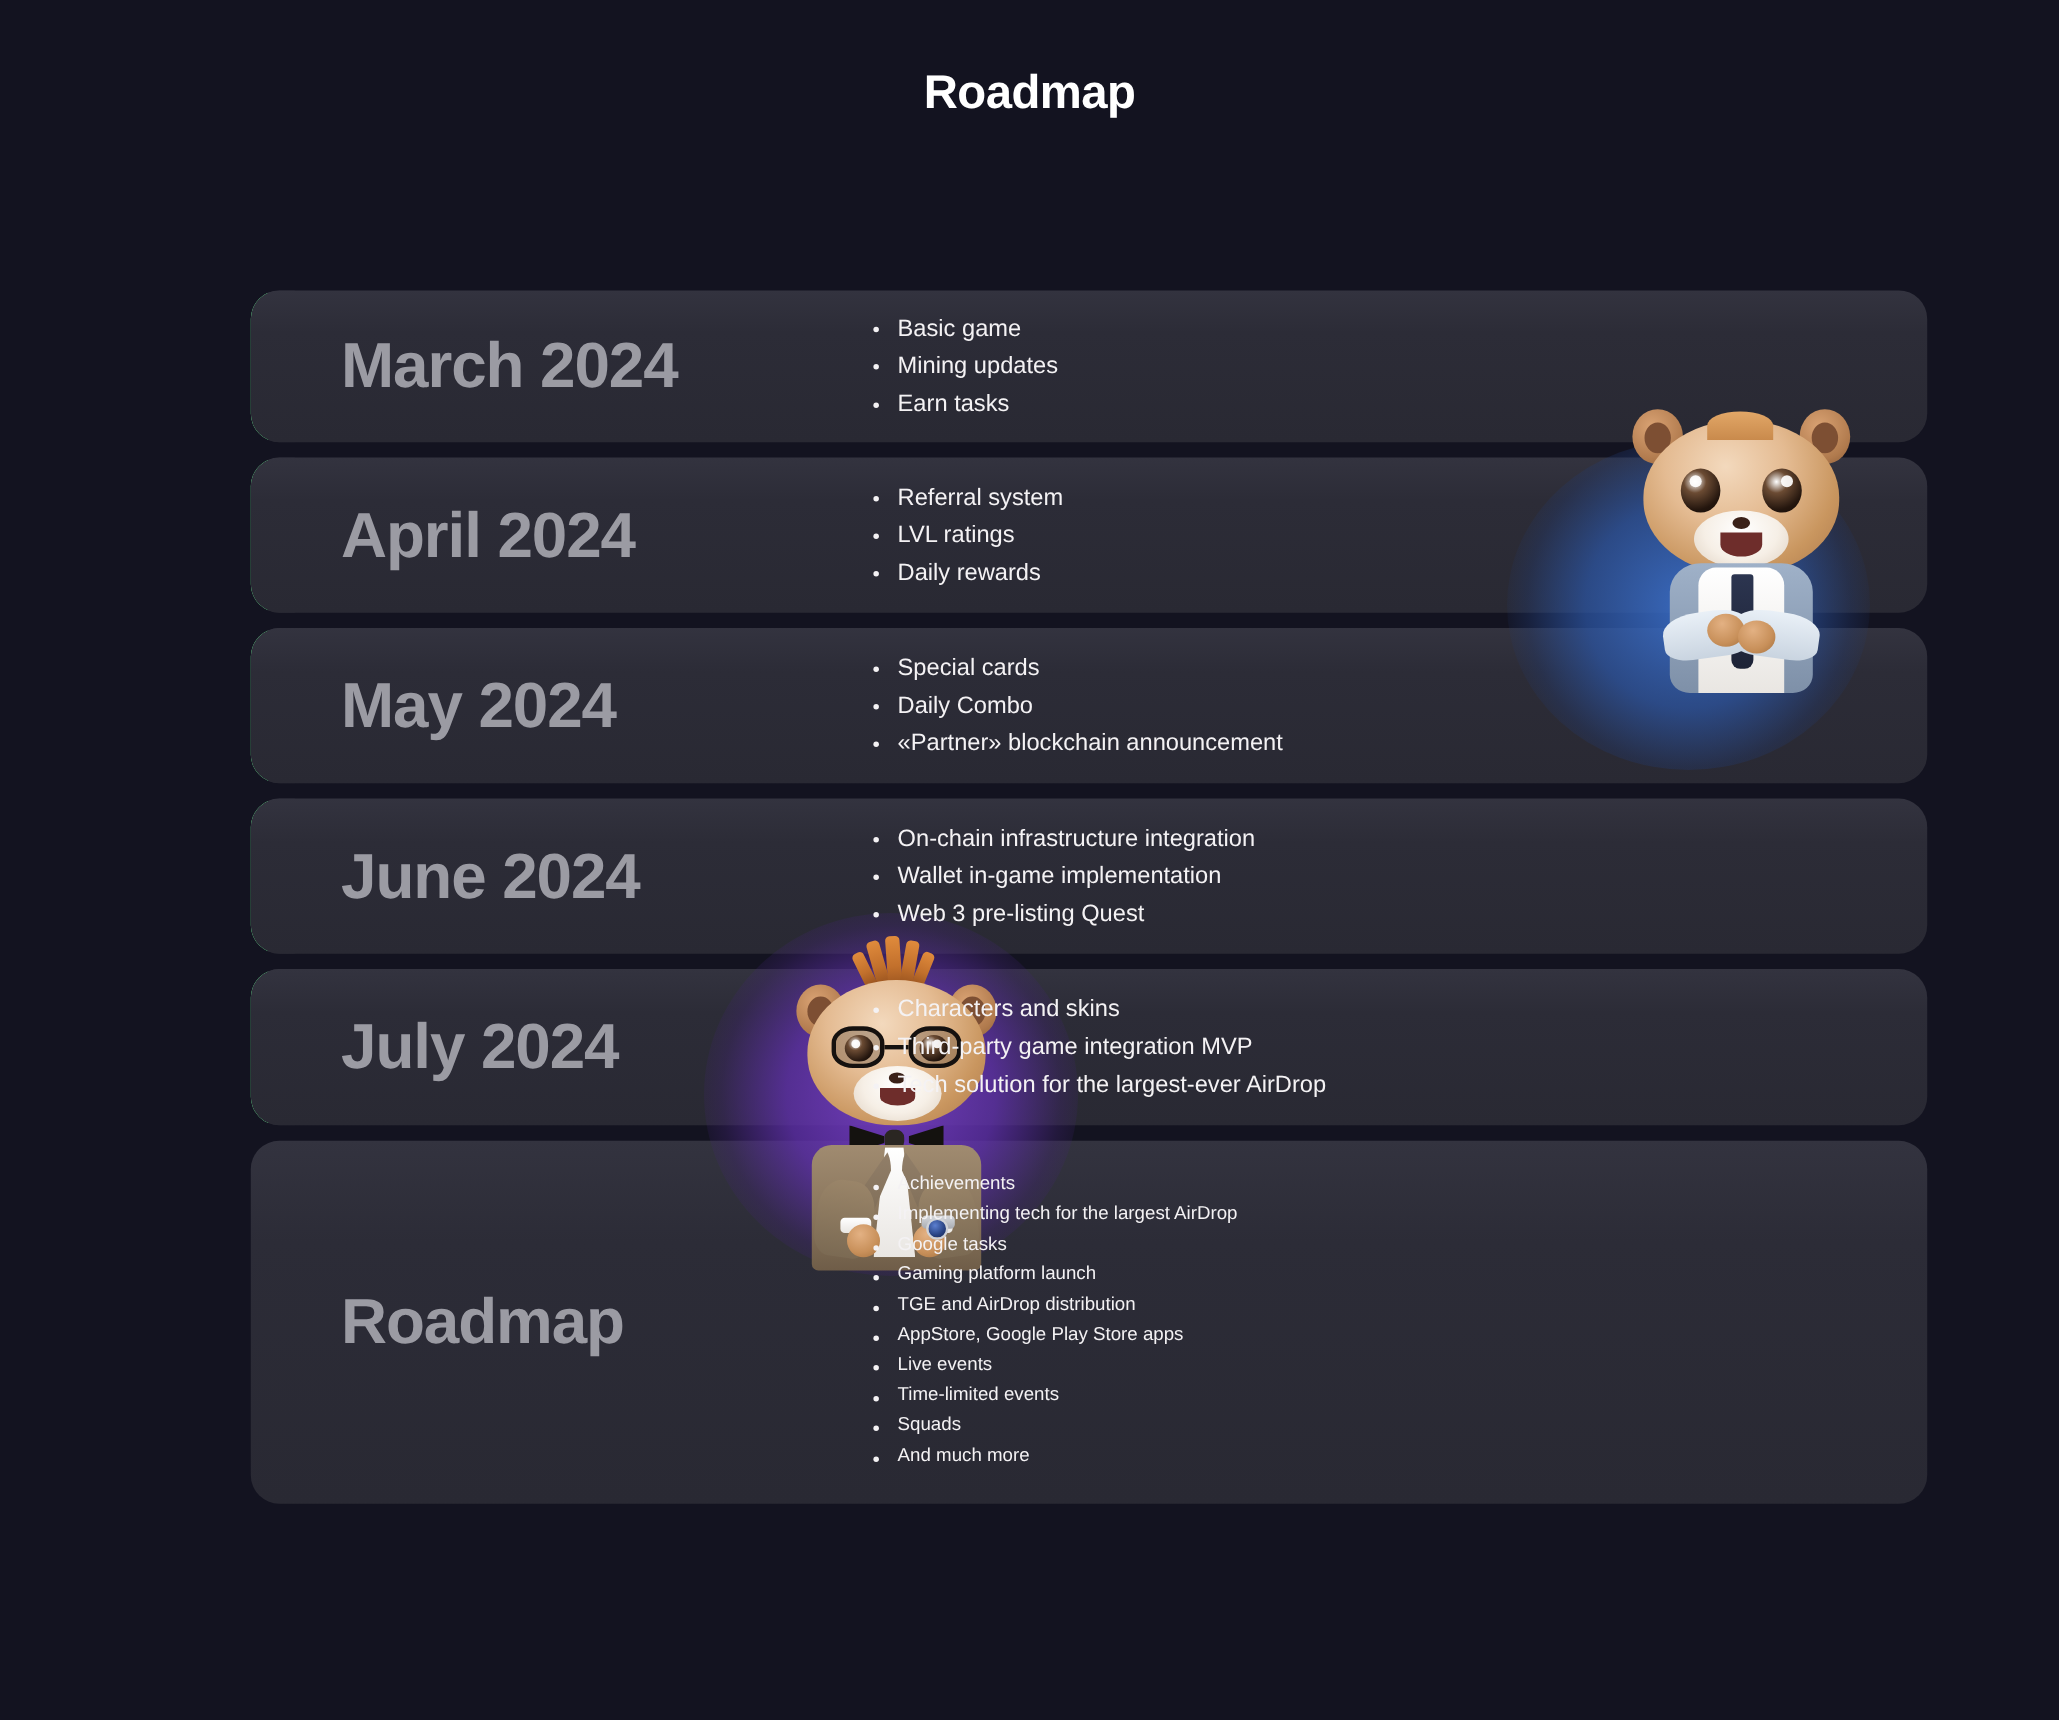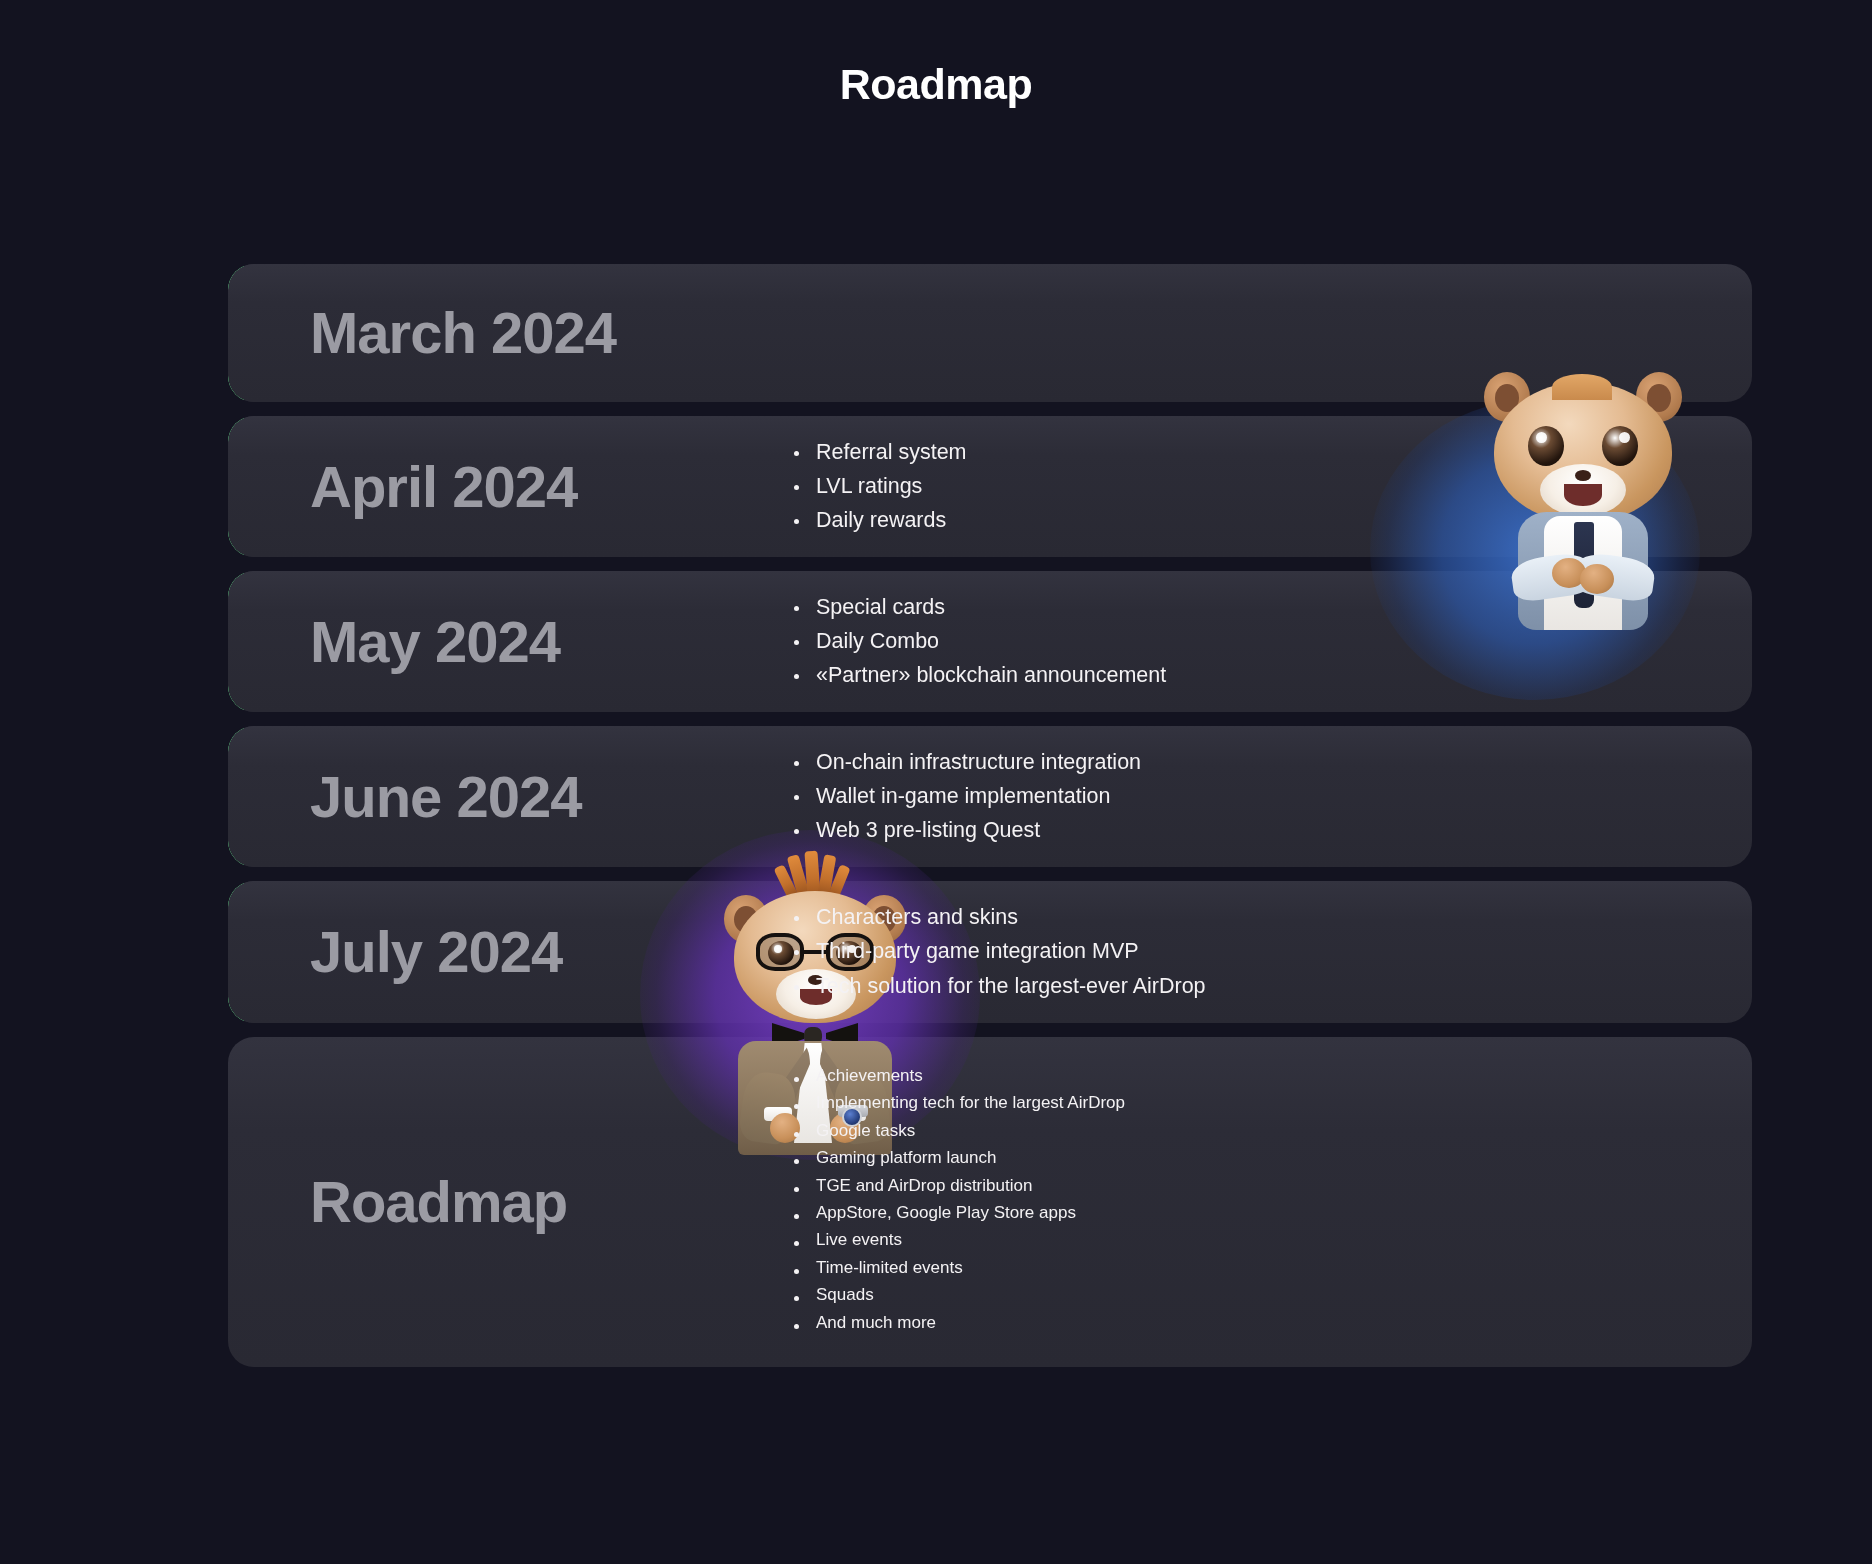--- a/index.html
+++ b/index.html
@@ -255,20 +255,25 @@
 
   <h1 class="page-title">Roadmap</h1>
 
   <div class="cards">
 
     <div class="card h-march">
       <div class="accent"></div>
       <div class="accent-mask"></div>
       <div class="card-inner">
         <div class="month-label">March 2024</div>
+        <ul class="bullets">
+          <li>Basic game</li>
+          <li>Mining updates</li>
+          <li>Earn tasks</li>
+        </ul>
       </div>
     </div>
 
     <div class="card h-april">
       <div class="accent"></div>
       <div class="accent-mask"></div>
       <div class="card-inner">
         <div class="month-label">April 2024</div>
         <ul class="bullets">
           <li>Referral system</li>

